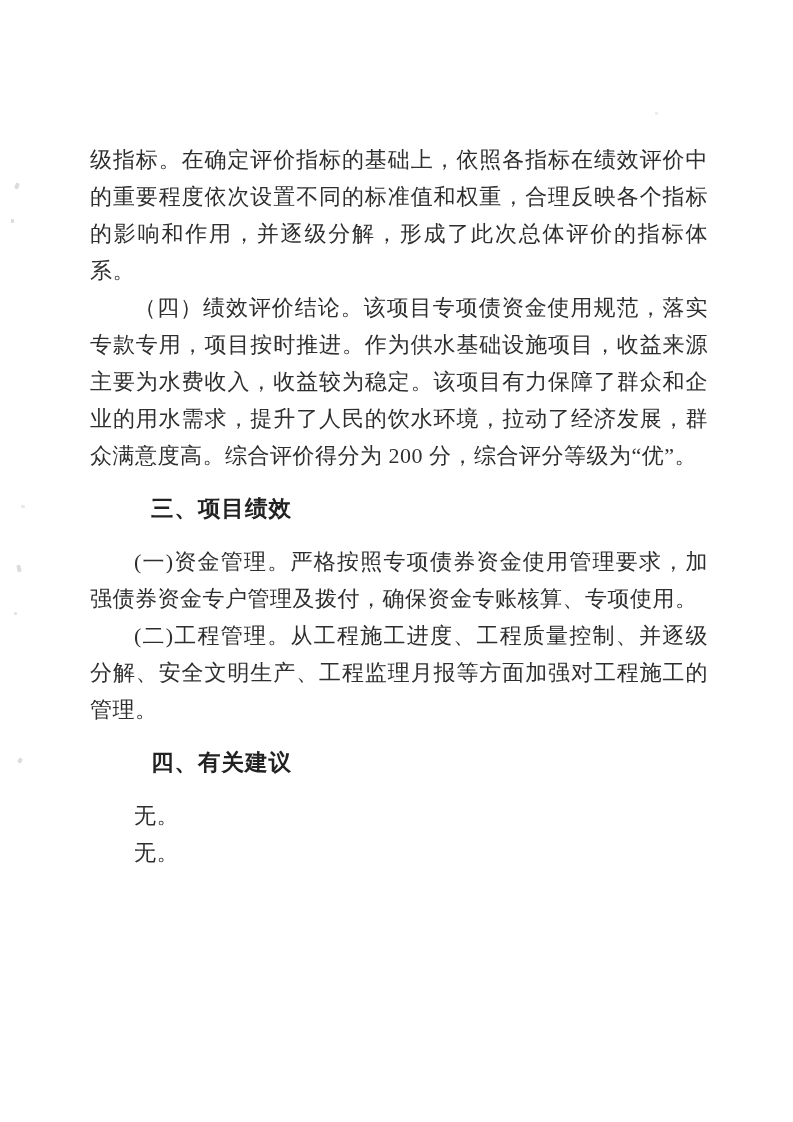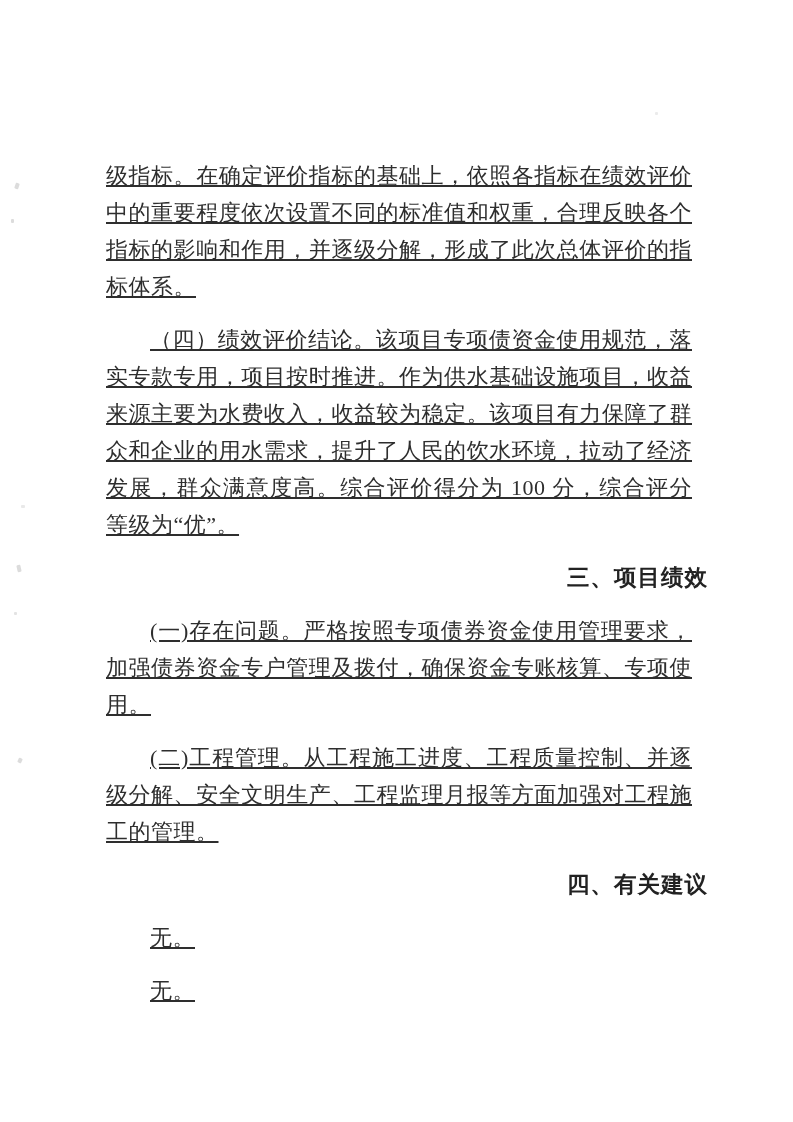--- a/index.html
+++ b/index.html
@@ -20,37 +20,36 @@
     left: 90px;
     top: 141px;
     width: 618px;
     color: #2e2e2e;
     font-size: 22px;
     line-height: 37px;
     text-align: justify;
     letter-spacing: 0.5px;
   }
   .para {
-    margin: 16px;
+    margin: 0;
     text-indent: 2em;
-    text-decoration: underline;
   }
   .para.continuation {
     text-indent: 0;
   }
   .sec-heading {
-    margin: 0;
+    margin: 16px;
     text-indent: 2em;
     font-family: "Liberation Sans", "DejaVu Sans", sans-serif;
     font-weight: 700;
     font-size: 22.5px;
     line-height: 37px;
     color: #222222;
     letter-spacing: 1px;
-    text-align: right;
+    text-align: left;
   }
   
   .speck {
     position: absolute;
     background: #9a9a9a;
     opacity: 0.35;
     border-radius: 1px;
   }
   .speck.s1 { left: 15px;  top: 183px; width: 4px; height: 6px; transform: rotate(18deg); }
   .speck.s2 { left: 11px;  top: 219px; width: 3px; height: 4px; }
@@ -62,25 +61,25 @@
 </style>
 </head>
 <body>
 
 <div class="page">
 
   <div class="content">
     <p class="para continuation">级指标。在确定评价指标的基础上，依照各指标在绩效评价中的重要程度依次设置不同的标准值和权重，合理反映各个指标的影响和作用，并逐级分解，形成了此次总体评价的指标体系。</p>
 
 
-    <p class="para">（四）绩效评价结论。该项目专项债资金使用规范，落实专款专用，项目按时推进。作为供水基础设施项目，收益来源主要为水费收入，收益较为稳定。该项目有力保障了群众和企业的用水需求，提升了人民的饮水环境，拉动了经济发展，群众满意度高。综合评价得分为 100 分，综合评分等级为“优”。</p>
+    <p class="para">（四）绩效评价结论。该项目专项债资金使用规范，落实专款专用，项目按时推进。作为供水基础设施项目，收益来源主要为水费收入，收益较为稳定。该项目有力保障了群众和企业的用水需求，提升了人民的饮水环境，拉动了经济发展，群众满意度高。综合评价得分为 200 分，综合评分等级为“优”。</p>
 
     <h2 class="sec-heading">三、项目绩效</h2>
 
-    <p class="para">(一)存在问题。严格按照专项债券资金使用管理要求，加强债券资金专户管理及拨付，确保资金专账核算、专项使用。</p>
+    <p class="para">(一)资金管理。严格按照专项债券资金使用管理要求，加强债券资金专户管理及拨付，确保资金专账核算、专项使用。</p>
 
     <p class="para">(二)工程管理。从工程施工进度、工程质量控制、并逐级分解、安全文明生产、工程监理月报等方面加强对工程施工的管理。</p>
 
     <h2 class="sec-heading">四、有关建议</h2>
 
     <p class="para">无。</p>
 
 
     <p class="para">无。</p>
   </div>

